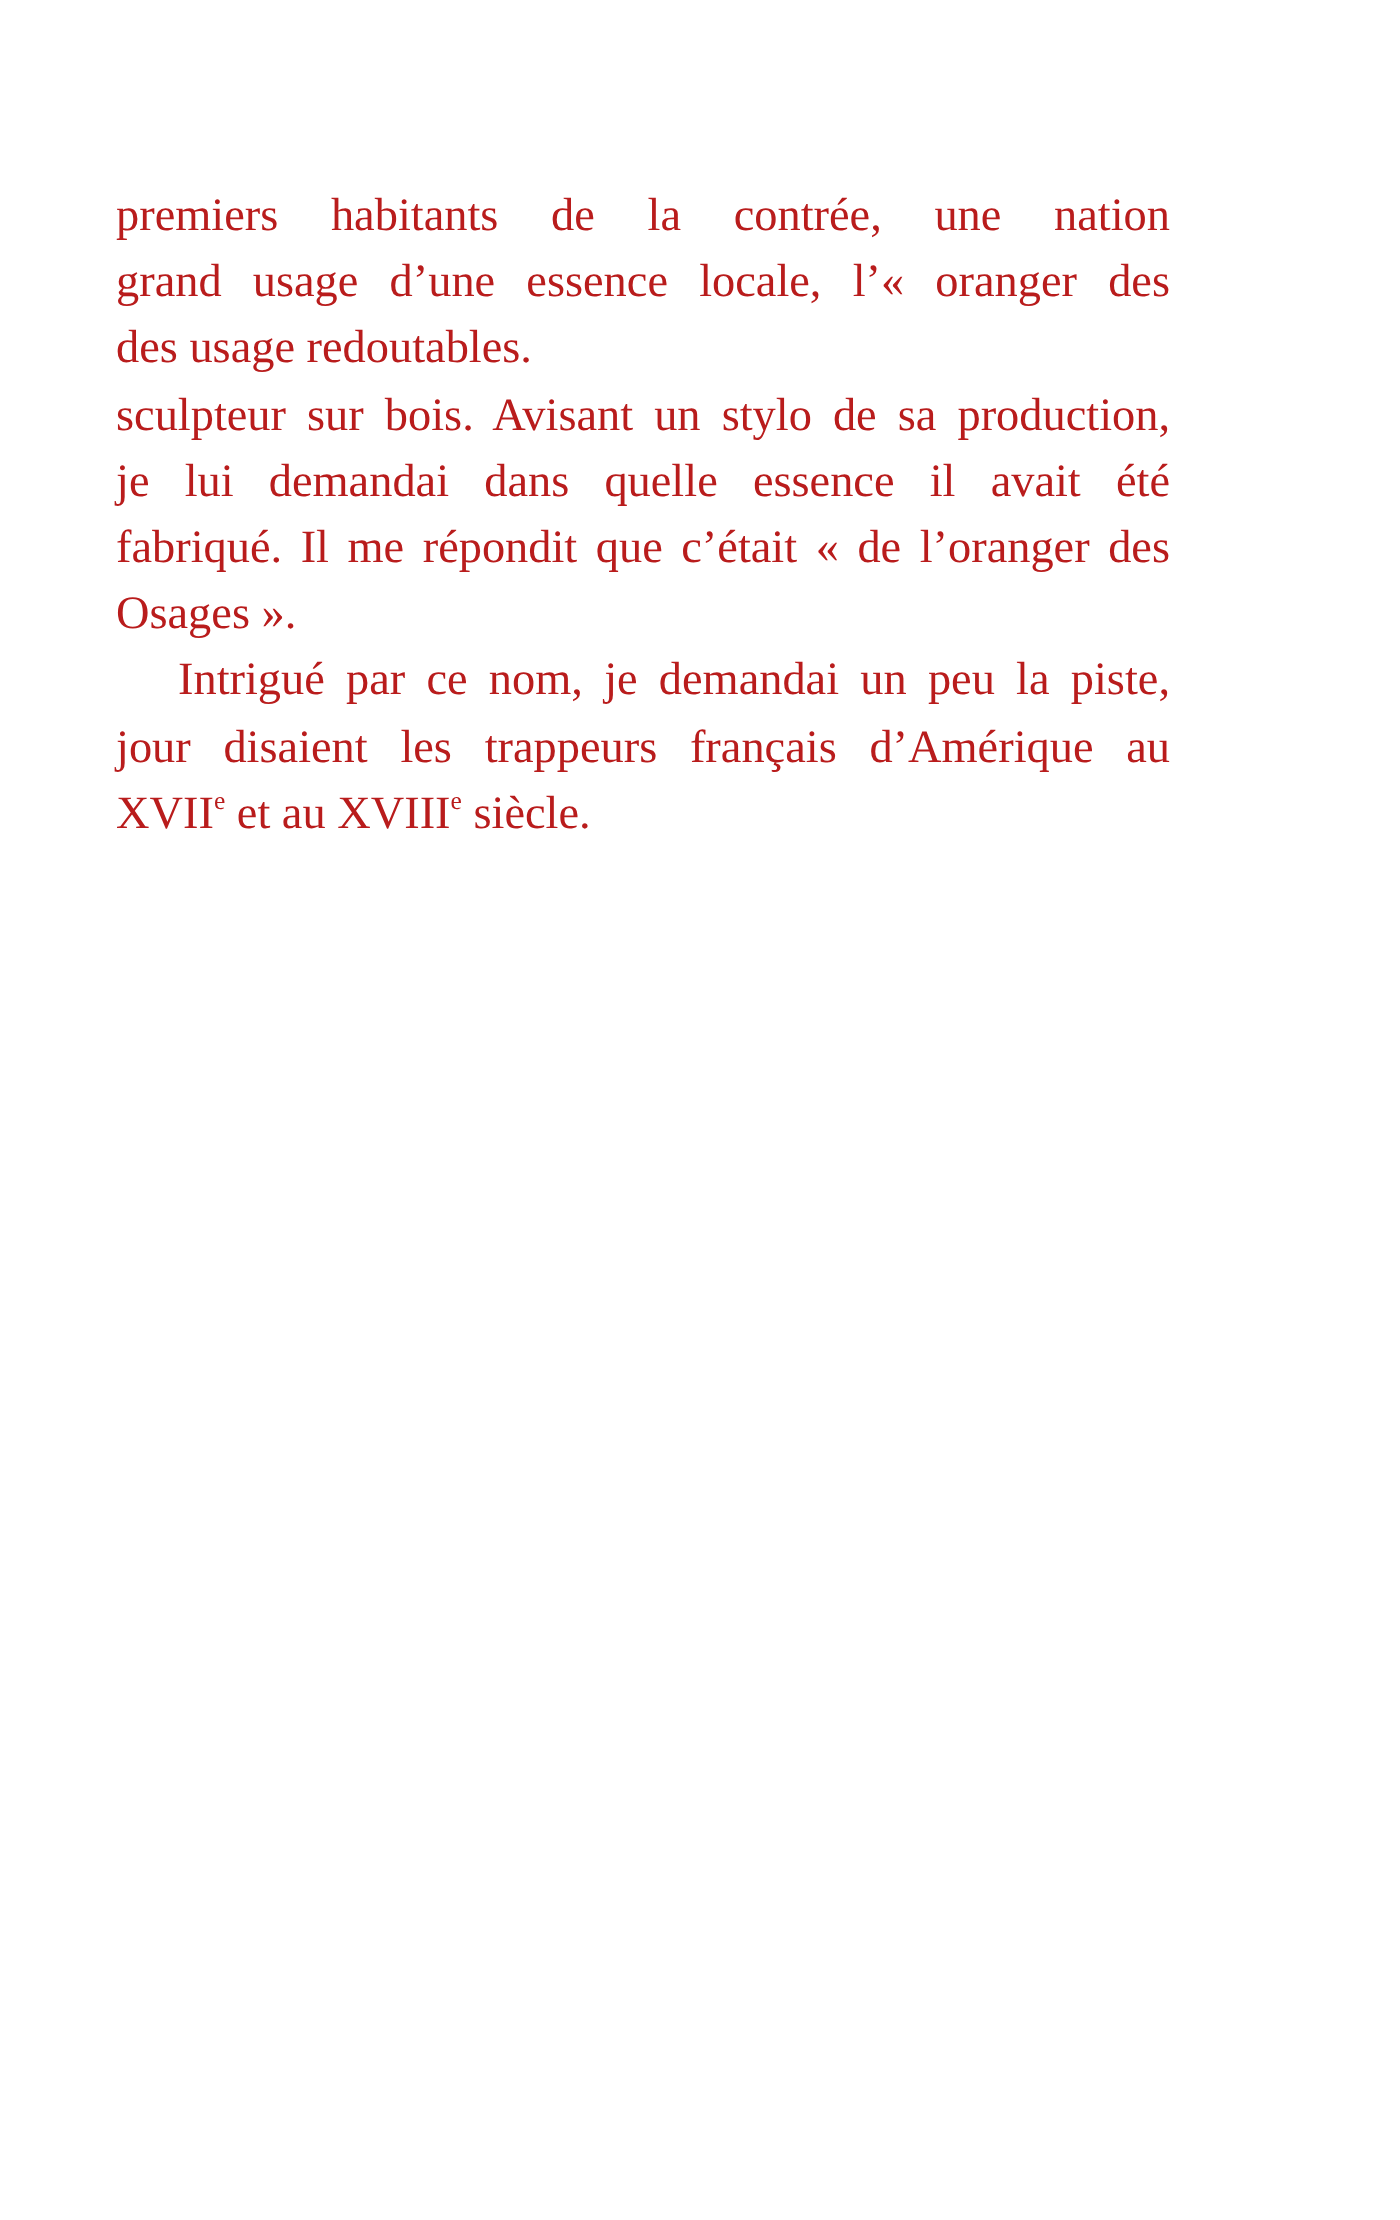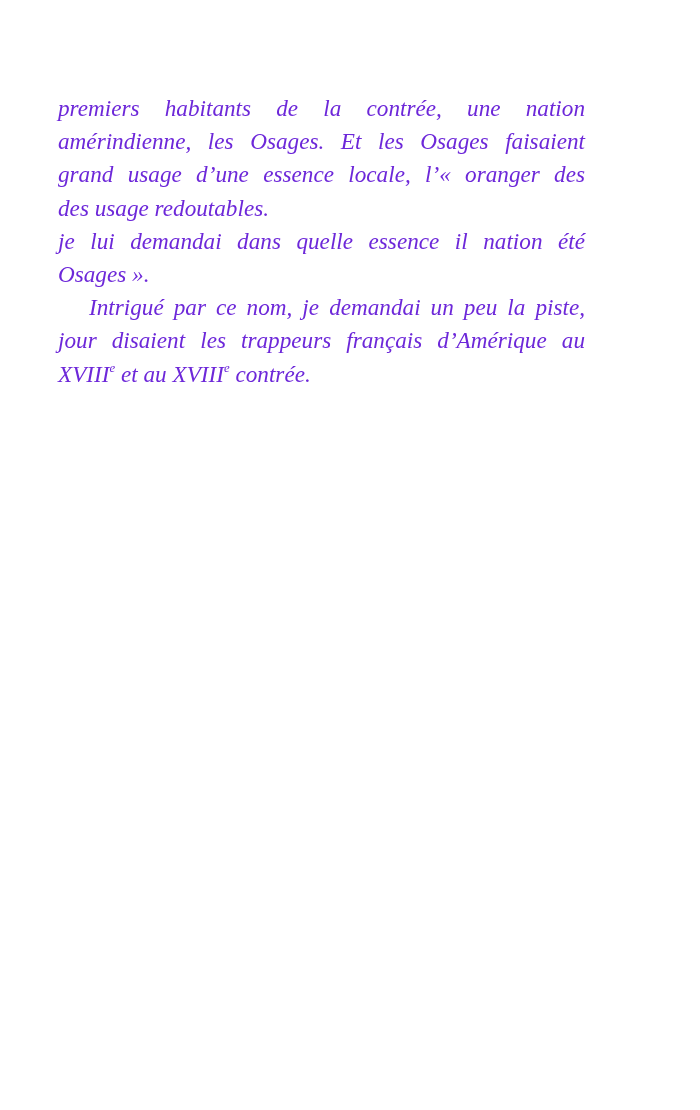--- a/index.html
+++ b/index.html
@@ -5,50 +5,50 @@
     html, body { margin: 0; padding: 0; background: #ffffff; }
     body { width: 700px; height: 1110px; position: relative; overflow: hidden; }
     .page {
       position: absolute;
       left: 58px;
       top: 92px;
       width: 527px;
       font-family: "Liberation Serif", "DejaVu Serif", serif;
       font-size: 23.2px;
       line-height: 33.2px;
-      color: #6d28d9;
-      font-style: italic;
+      color: #b91c1c;
     }
     .line {
       display: block;
       white-space: nowrap;
       height: 33.2px;
     }
     .line.justify {
       text-align: justify;
       text-align-last: justify;
       white-space: normal;
     }
     .line.indent { text-indent: 31px; }
     sup.ord { font-size: 0.55em; vertical-align: 0.75em; line-height: 0; }
   </style>
 </head>
 <body>
 
 <div class="page">
   <div>
     <span class="line justify">premiers habitants de la contrée, une nation</span>
-    <span class="line justify">amérindienne, les Osages. Et les Osages faisaient</span>
     <span class="line justify">grand usage d’une essence locale, l’« oranger des</span>
     <span class="line">des usage redoutables.</span>
   </div>
   <div>
-    <span class="line justify">je lui demandai dans quelle essence il nation été</span>
+    <span class="line justify">sculpteur sur bois. Avisant un stylo de sa production,</span>
+    <span class="line justify">je lui demandai dans quelle essence il avait été</span>
+    <span class="line justify">fabriqué. Il me répondit que c’était « de l’oranger des</span>
     <span class="line">Osages ».</span>
   </div>
   <div>
     <span class="line justify indent">Intrigué par ce nom, je demandai un peu la piste,</span>
     <span class="line justify">jour disaient les trappeurs français d’Amérique au</span>
     <span class="line">
-      <span>XVIII</span><sup class="ord">e</sup><span> et au XVIII</span><sup class="ord">e</sup><span> contrée.</span>
+      <span>XVII</span><sup class="ord">e</sup><span> et au XVIII</span><sup class="ord">e</sup><span> siècle.</span>
     </span>
   </div>
 </div>
 
 </body></html>

